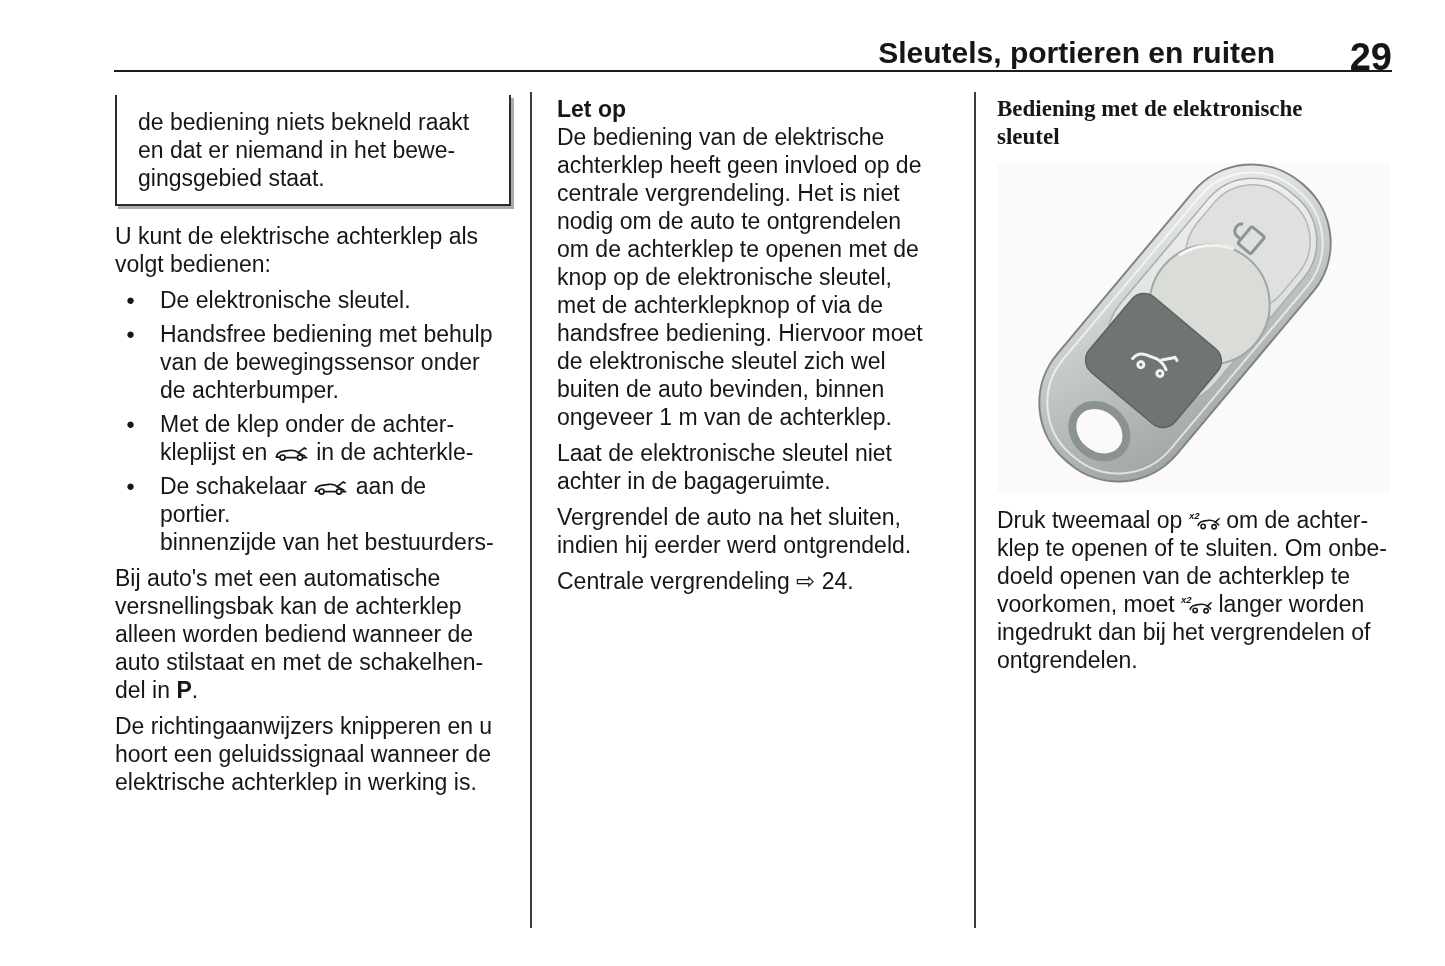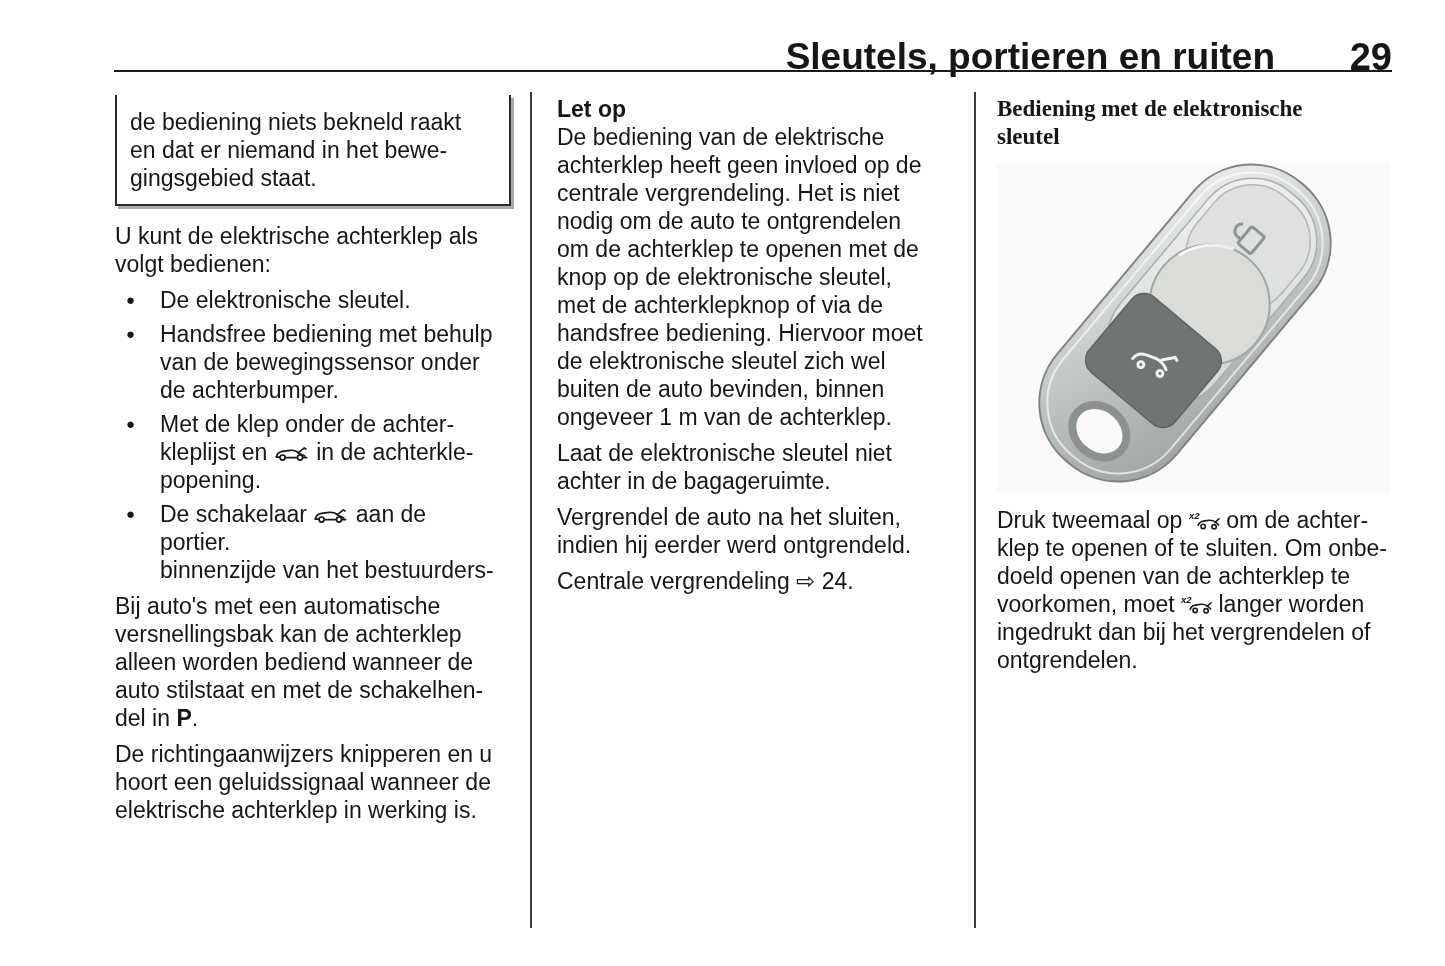--- a/index.html
+++ b/index.html
@@ -2,40 +2,40 @@
 <html><head>
 <meta charset="utf-8">
 <style>
   html,body{margin:0;padding:0;}
   body{
     width:1445px;height:966px;position:relative;overflow:hidden;
     background:#ffffff;color:#161616;
     font-family:"Liberation Sans", sans-serif;
   }
   
-  .h-title{position:absolute;top:36px;right:170px;font-size:37px;font-weight:bold;white-space:pre;}
+  .h-title{position:absolute;top:36px;right:170px;font-size:30px;font-weight:bold;white-space:pre;}
   .h-page{position:absolute;top:36px;right:53px;font-size:38px;font-weight:bold;}
   .rule{position:absolute;left:114px;right:53px;top:70px;height:2px;background:#1b1b1b;}
   
   .sep{position:absolute;top:92px;width:2px;height:836px;background:#3c3c3c;}
   .sep1{left:530px;}
   .sep2{left:974px;}
   
   .col{position:absolute;top:95px;font-size:23px;line-height:28px;}
   .col1{left:115px;width:400px;}
   .col2{left:557px;width:402px;}
   .col3{left:997px;width:397px;}
   .lines{white-space:pre;}
   .line{white-space:pre;}
   .col p{margin:0 0 8px 0;}
   .b{font-weight:bold;}
   
   .warnbox{
     border:2px solid #2c2c2c;border-top:none;
-    padding:13px 10px 12px 13px;margin:0 4px 16px 0;
+    padding:13px 10px 12px 21px;margin:0 4px 16px 0;
     box-shadow:3px 3px 0 #ababab;
   }
   
   ul.blist{list-style:none;margin:0 0 8px 0;padding:0;}
   ul.blist li{display:flex;margin:0 0 6px 0;}
   .bullet{flex:0 0 45px;padding-left:11px;box-sizing:border-box;font-size:15px;line-height:28px;}
   .btext{flex:1;}
   
   .c3-heading{font-weight:bold;margin:0 0 12px 0;font-family:Liberation Serif, serif;}
   .figure{width:393px;height:330px;margin:0 0 13px 0;background:#fbfaf8;}
@@ -82,21 +82,20 @@
         <div class="line">Met de klep onder de achter-</div>
         <div class="line"><span>kleplijst en </span><svg class="icar" width="36" height="17" viewBox="0 0 38 18">
               <g fill="none" stroke="#161616" stroke-width="1.8" stroke-linecap="round">
                 <path d="M2.5,12.5 q1,-4.8 6.5,-5.8 l8,-1.1 q6,-0.4 9.5,3.1 l6,3"></path>
                 <path d="M25.5,8.3 l6.5,-5.2 l1.8,1.1"></path>
                 <path d="M2.5,12.8 h3.4 M12.2,13.3 h11.8 M31,13.3 h3.5"></path>
                 <circle cx="9" cy="13.3" r="2.7"></circle>
                 <circle cx="27.5" cy="13.3" r="2.7"></circle>
               </g>
             </svg><span> in de achterkle-</span></div>
-        <div class="line">popening.</div>
       </div>
     </li>
     <li>
       <span class="bullet">●</span>
       <div class="btext">
         <div class="line"><span>De schakelaar </span><svg class="icar" width="36" height="17" viewBox="0 0 38 18">
               <g fill="none" stroke="#161616" stroke-width="1.8" stroke-linecap="round">
                 <path d="M2.5,12.5 q1,-4.8 6.5,-5.8 l8,-1.1 q6,-0.4 9.5,3.1 l6,3"></path>
                 <path d="M25.5,8.3 l6.5,-5.2 l1.8,1.1"></path>
                 <path d="M2.5,12.8 h3.4 M12.2,13.3 h11.8 M31,13.3 h3.5"></path>

